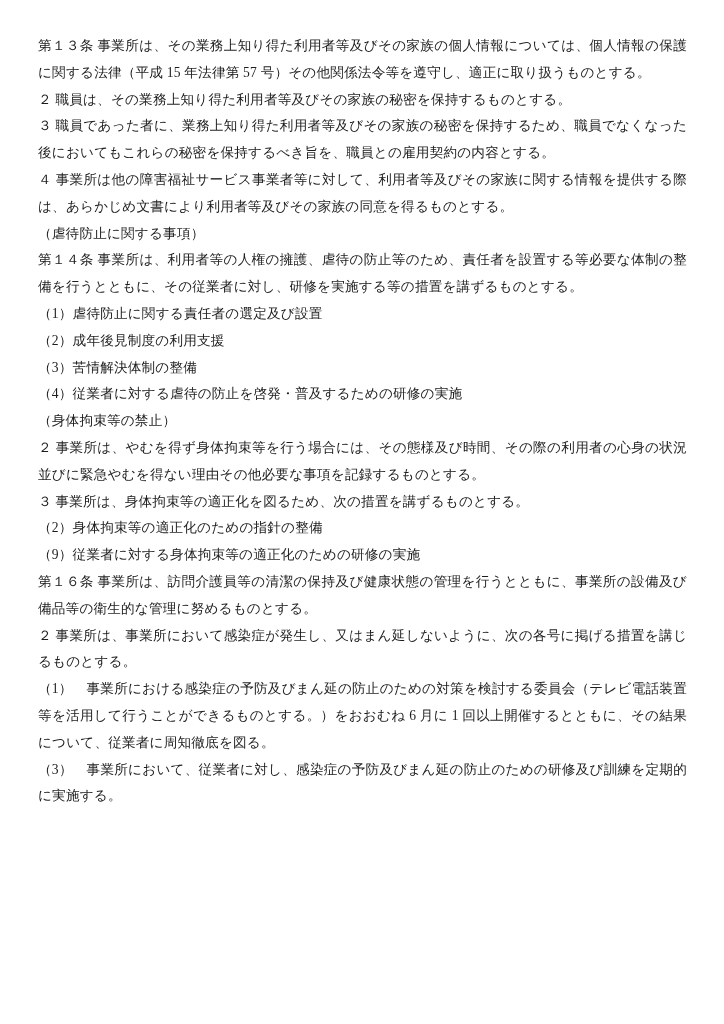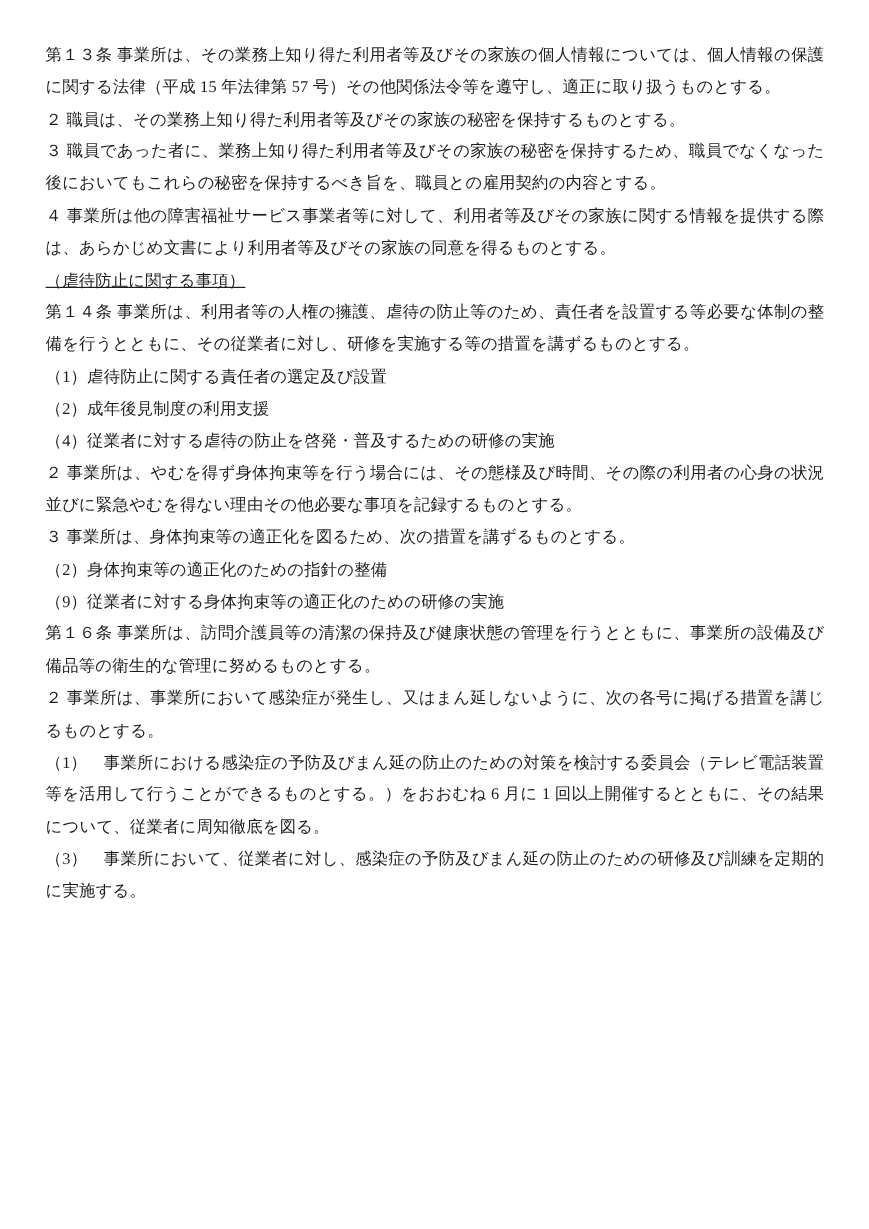--- a/index.html
+++ b/index.html
@@ -27,38 +27,39 @@
     line-height: 26.8px;
     color: #1d1d1d;
     text-align: justify;
     text-justify: inter-ideograph;
     letter-spacing: 0.2px;
     word-break: break-all;
     overflow-wrap: anywhere;
   }
   .doc-body p.section-heading {
     text-align: left;
-    text-decoration: underline;
   }
 </style>
 </head>
 <body>
 
 <main class="page">
   <section class="doc-body">
 
   <p class="article">第１３条 事業所は、その業務上知り得た利用者等及びその家族の個人情報については、個人情報の保護に関する法律（平成 15 年法律第 57 号）その他関係法令等を遵守し、適正に取り扱うものとする。</p>
       <p class="clause">２ 職員は、その業務上知り得た利用者等及びその家族の秘密を保持するものとする。</p>
       <p class="clause">３ 職員であった者に、業務上知り得た利用者等及びその家族の秘密を保持するため、職員でなくなった後においてもこれらの秘密を保持するべき旨を、職員との雇用契約の内容とする。</p>
       <p class="clause">４ 事業所は他の障害福祉サービス事業者等に対して、利用者等及びその家族に関する情報を提供する際は、あらかじめ文書により利用者等及びその家族の同意を得るものとする。</p>
       <p class="section-heading">（虐待防止に関する事項）</p>
       <p class="article">第１４条 事業所は、利用者等の人権の擁護、虐待の防止等のため、責任者を設置する等必要な体制の整備を行うとともに、その従業者に対し、研修を実施する等の措置を講ずるものとする。</p>
       <p class="item">（1）虐待防止に関する責任者の選定及び設置</p>
       <p class="item">（2）成年後見制度の利用支援</p>
+      <p class="item">（3）苦情解決体制の整備</p>
       <p class="item">（4）従業者に対する虐待の防止を啓発・普及するための研修の実施</p>
+      <p class="section-heading">（身体拘束等の禁止）</p>
       <p class="clause">２ 事業所は、やむを得ず身体拘束等を行う場合には、その態様及び時間、その際の利用者の心身の状況並びに緊急やむを得ない理由その他必要な事項を記録するものとする。</p>
       <p class="clause">３ 事業所は、身体拘束等の適正化を図るため、次の措置を講ずるものとする。</p>
       <p class="item">（2）身体拘束等の適正化のための指針の整備</p>
       <p class="item">（9）従業者に対する身体拘束等の適正化のための研修の実施</p>
       <p class="article">第１６条 事業所は、訪問介護員等の清潔の保持及び健康状態の管理を行うとともに、事業所の設備及び備品等の衛生的な管理に努めるものとする。</p>
       <p class="clause">２ 事業所は、事業所において感染症が発生し、又はまん延しないように、次の各号に掲げる措置を講じるものとする。</p>
       <p class="item">（1）　事業所における感染症の予防及びまん延の防止のための対策を検討する委員会（テレビ電話装置等を活用して行うことができるものとする。）をおおむね 6 月に 1 回以上開催するとともに、その結果について、従業者に周知徹底を図る。</p>
       <p class="item">（3）　事業所において、従業者に対し、感染症の予防及びまん延の防止のための研修及び訓練を定期的に実施する。</p>
     </section>
 </main>

